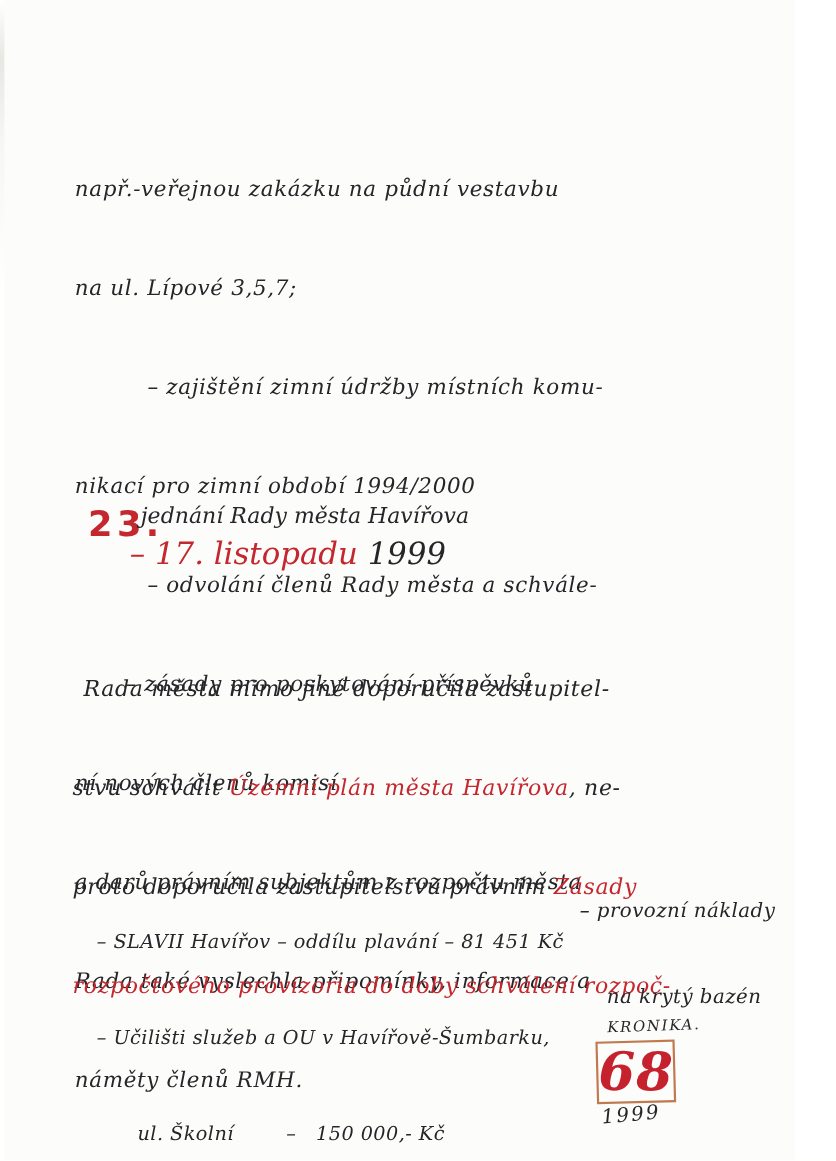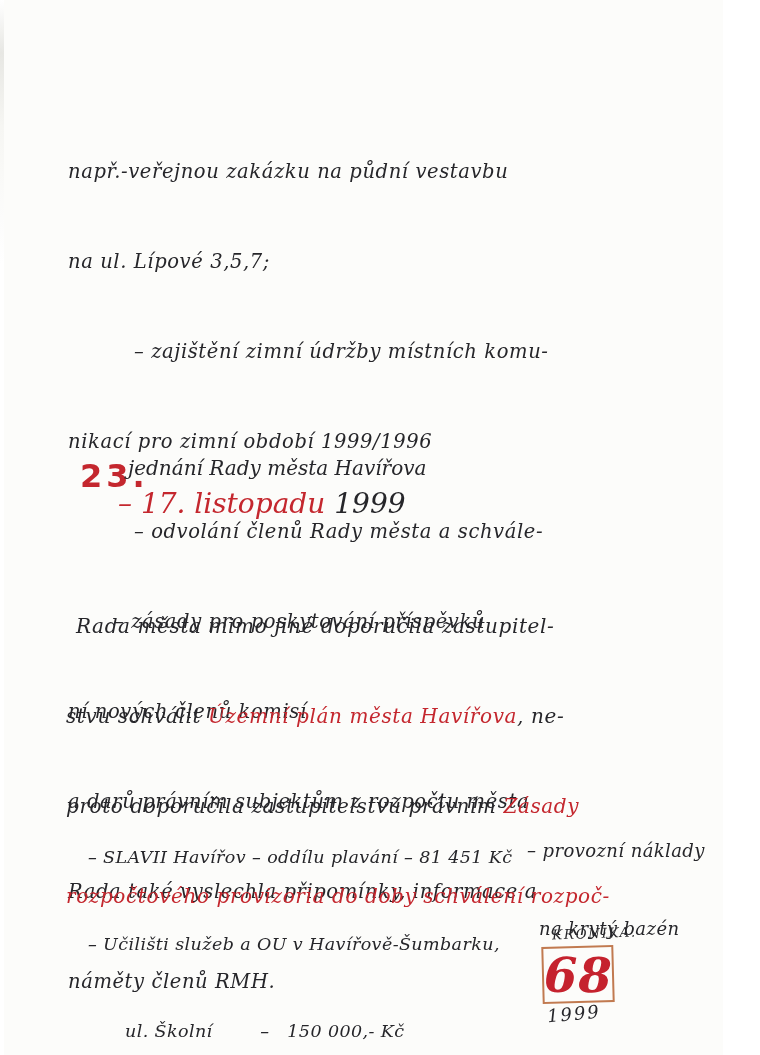--- a/index.html
+++ b/index.html
@@ -38,21 +38,21 @@
   .h-sub   { position:absolute; left:38px; top:42px; font-size:28px; white-space:normal; }
   .h-sub .year { margin-left:9px; }
 
   .para2 { left:66px; top:551px; font-size:20px; }
   .para2 .fline { padding-left:10px; }
 
   .list { left:88px; top:785px; }
   .ind37 { padding-left:37px; }
   .ind12 { padding-left:12px; }
 
-  .sidenote { left:527px; top:786px; font-size:18px; line-height:26px; }
+  .sidenote { left:527px; top:764px; font-size:18px; line-height:26px;text-align:center; }
 
   .stamp-label {
     position:absolute; left:552px; top:925px;
     font-size:13.5px; letter-spacing:1.6px; line-height:16px;
     transform:rotate(-2deg);
   }
   .stamp-box {
     position:absolute; left:542px; top:946px;
     width:72px; height:57px;
     border:2px solid var(--stamp-box-outline, #c17a50);
@@ -75,21 +75,21 @@
 </head>
 <body>
 
 <div class="page">
   <div class="scan-edge"></div>
 
   <div class="block para1 hw">
     <div class="line">např.-veřejnou zakázku na půdní vestavbu</div>
     <div class="line">na ul. Lípové 3,5,7;</div>
     <div class="line ind66">– zajištění zimní údržby místních komu-</div>
-    <div class="line">nikací pro zimní období 1999/1996</div>
+    <div class="line">nikací pro zimní období 1994/2000</div>
     <div class="line ind66">– odvolání členů Rady města a schvále-</div>
     <div class="line ind46">– zásady pro poskytování příspěvků</div>
     <div class="line">ní nových členů komisí</div>
     <div class="line">a darů právním subjektům z rozpočtu města</div>
     <div class="line">Rada také vyslechla připomínky, informace a</div>
     <div class="line">náměty členů RMH.</div>
   </div>
 
   <div class="block heading">
     <span class="h-num">23.</span>

